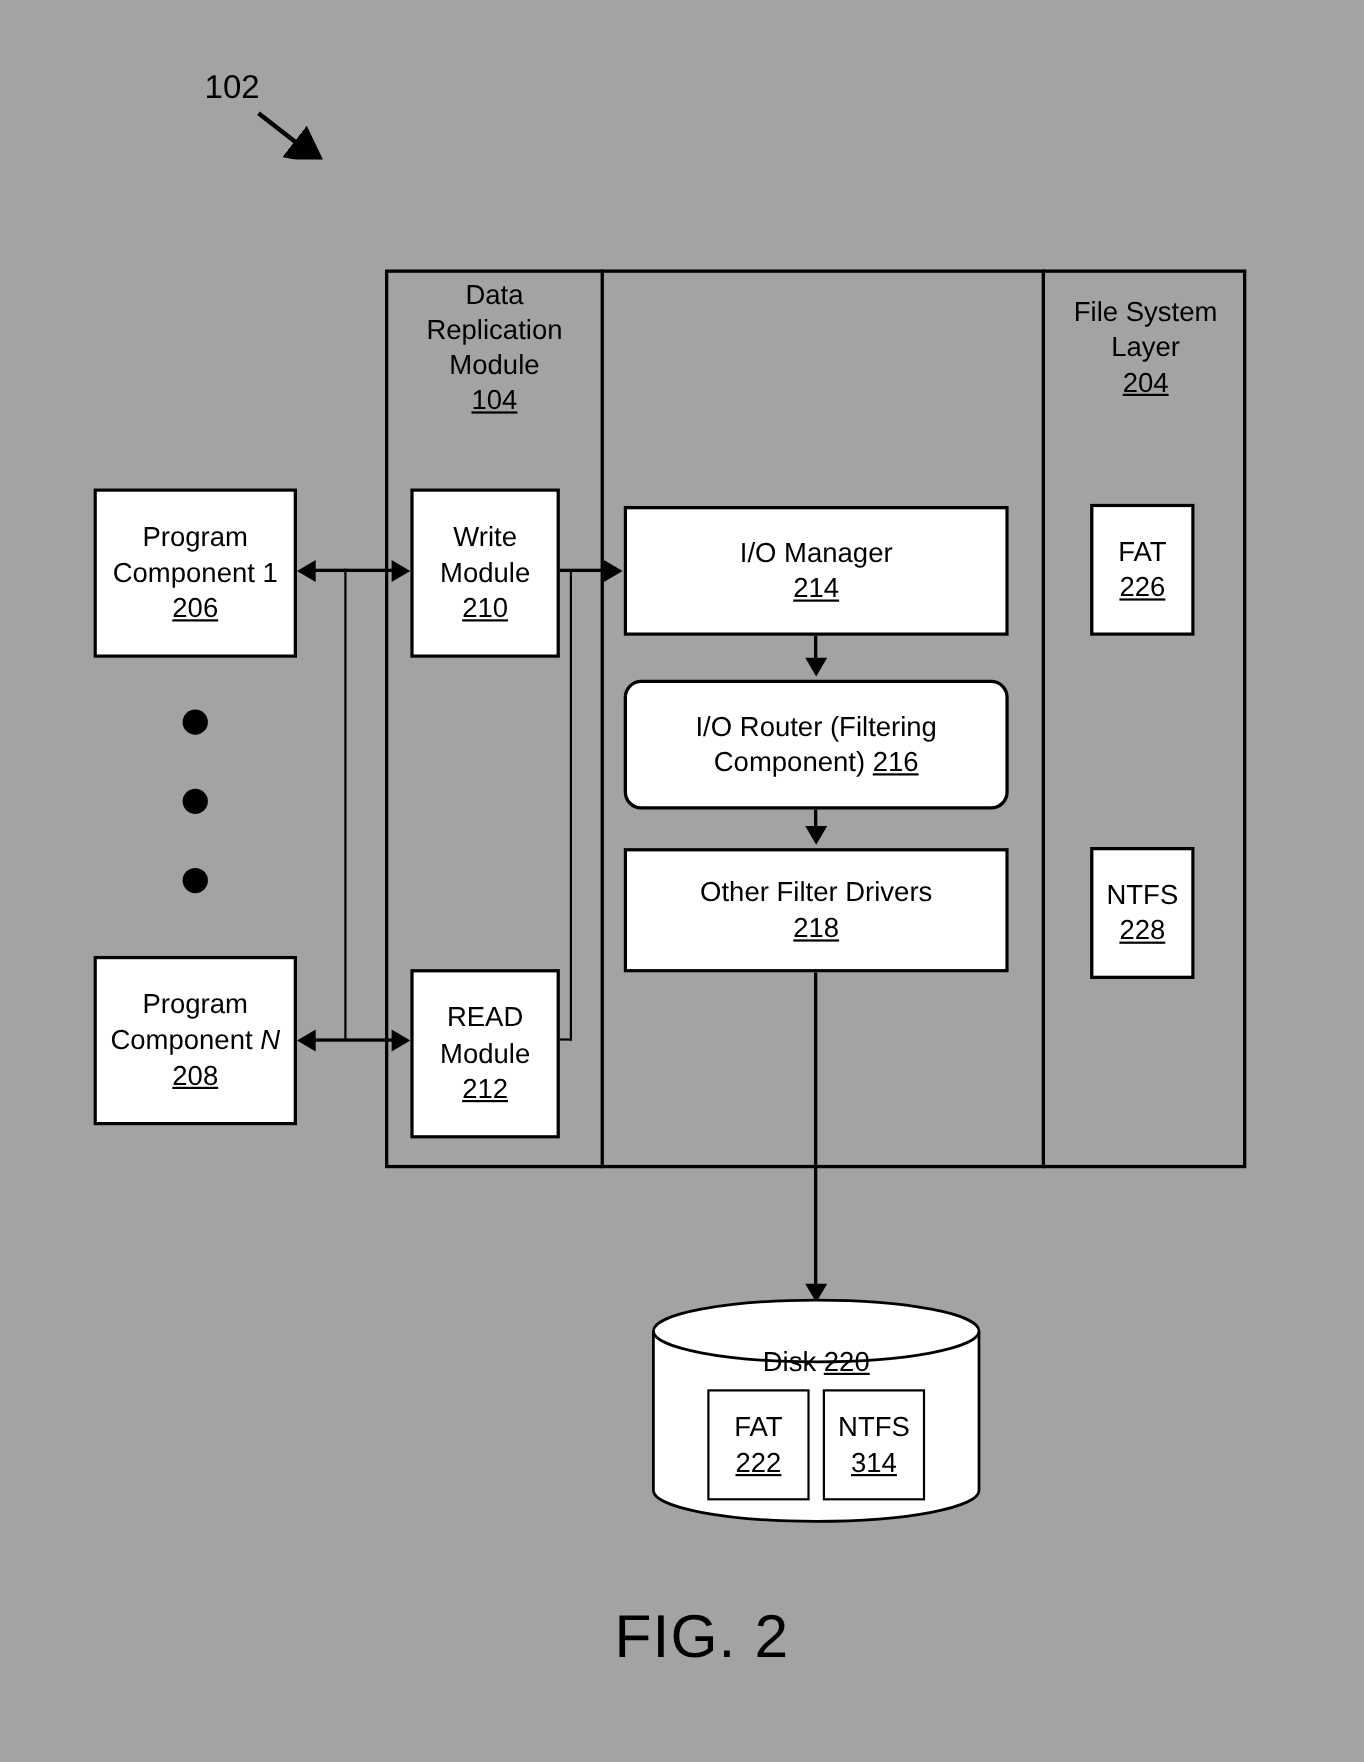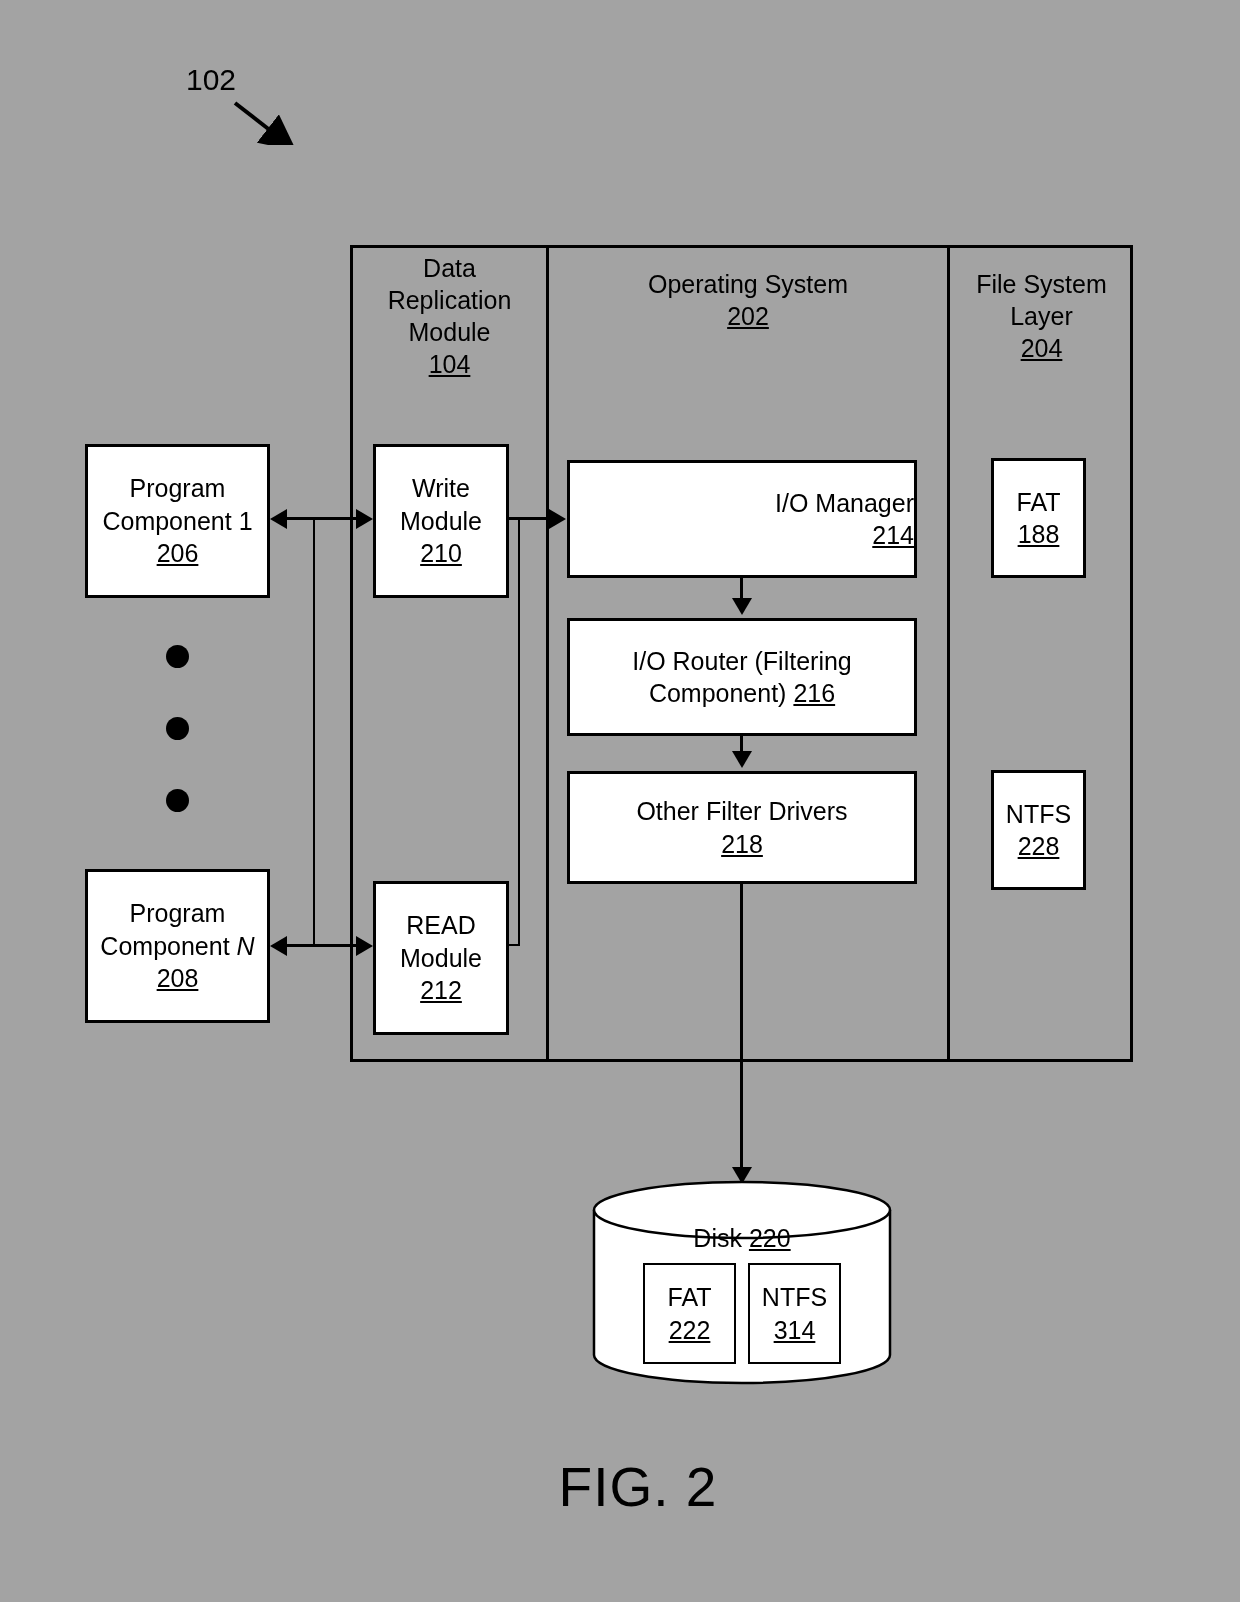--- a/index.html
+++ b/index.html
@@ -152,24 +152,20 @@
   <div class="col-divider" style="left:546px;"></div>
   <div class="col-divider" style="left:947px;"></div>
 
   <div class="col-header" style="left:353px; top:252px; width:193px;">
     <div>Data</div>
     <div>Replication</div>
     <div>Module</div>
     <div class="ref">104</div>
   </div>
 
-  <div class="col-header" style="left:549px; top:268px; width:398px;">
-    <div>Operating System</div>
-    <div class="ref">202</div>
-  </div>
 
   <div class="col-header" style="left:950px; top:268px; width:183px;">
     <div>File System</div>
     <div>Layer</div>
     <div class="ref">204</div>
   </div>
 
   <div class="box" style="left:85px; top:444px; width:185px; height:154px;">
     <div>Program</div>
     <div>
@@ -195,40 +191,40 @@
     <div>Module</div>
     <div class="ref">210</div>
   </div>
 
   <div class="box" style="left:373px; top:869px; width:136px; height:154px;margin-top:12px;">
     <div>READ</div>
     <div>Module</div>
     <div class="ref">212</div>
   </div>
 
-  <div class="box" style="left:567px; top:460px; width:350px; height:118px;align-items:flex-end;">
+  <div class="box" style="left:567px; top:460px; width:350px; height:118px;">
     <div>I/O Manager</div>
     <div class="ref">214</div>
   </div>
 
-  <div class="box" style="left:567px; top:618px; width:350px; height:118px;">
+  <div class="box" style="left:567px; top:618px; width:350px; height:118px;border-radius:16px;">
     <div>I/O Router (Filtering</div>
     <div>
       <span>Component) </span><span class="ref">216</span>
     </div>
   </div>
 
   <div class="box" style="left:567px; top:771px; width:350px; height:113px;">
     <div>Other Filter Drivers</div>
     <div class="ref">218</div>
   </div>
 
   <div class="box" style="left:991px; top:458px; width:95px; height:120px;">
     <div>FAT</div>
-    <div class="ref">188</div>
+    <div class="ref">226</div>
   </div>
 
   <div class="box" style="left:991px; top:770px; width:95px; height:120px;">
     <div>NTFS</div>
     <div class="ref">228</div>
   </div>
 
   <div class="hline" style="left:286px; top:517px; width:74px;"></div>
   <div class="arrow-left" style="left:270px; top:509px;"></div>
   <div class="arrow-right" style="left:356px; top:509px;"></div>

